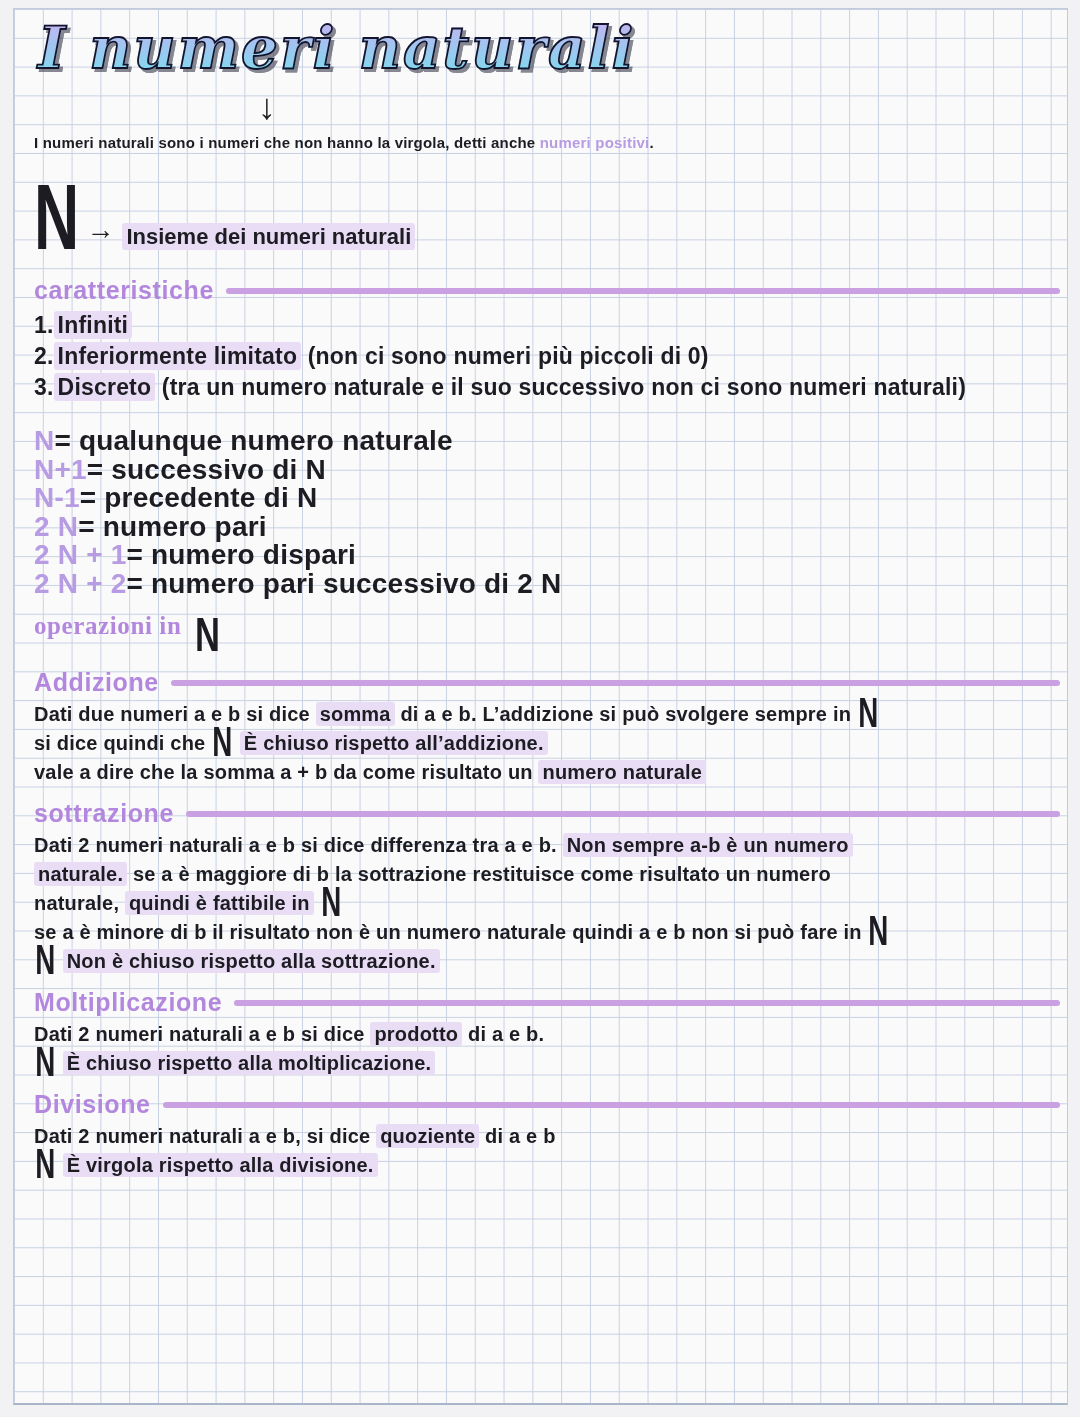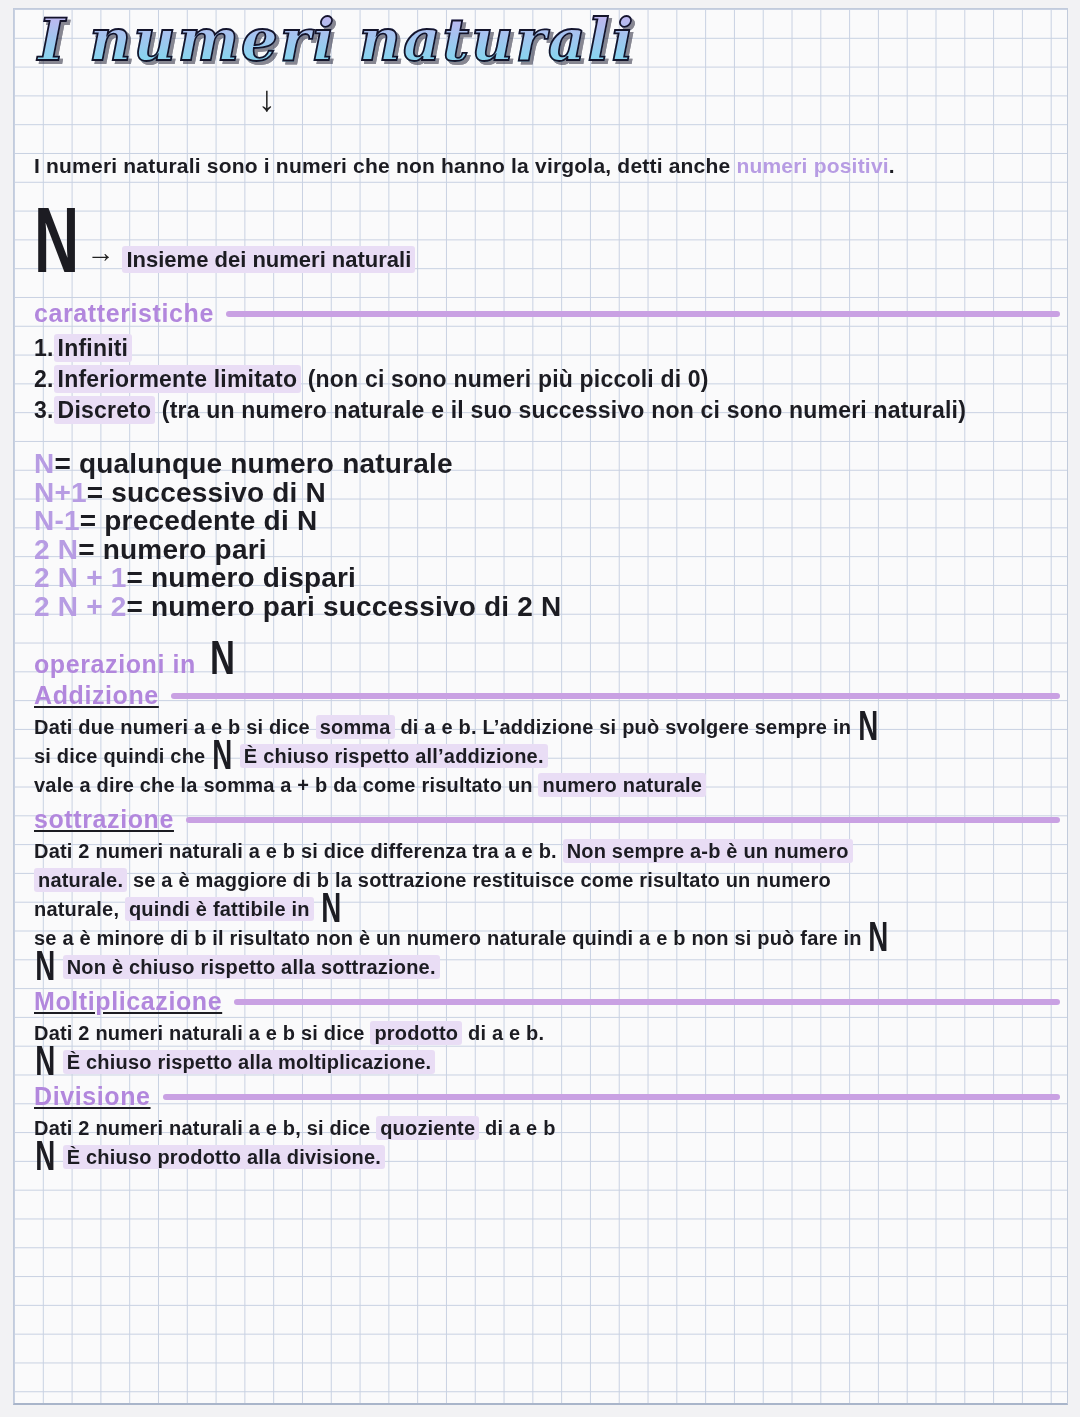--- a/index.html
+++ b/index.html
@@ -15,62 +15,62 @@
   }
   .grid-paper{
     position:absolute; left:13px; top:8px; right:12px; bottom:12px;
     background-color:var(--page);
     background-image:
       linear-gradient(to right, var(--grid) 1px, transparent 1px),
       linear-gradient(to bottom, var(--grid) 1px, transparent 1px);
     background-size:28.8px 28.8px;
     border:1px solid #c2cbdc; border-bottom:2px solid #a9b5ca;
   }
-  .content{position:absolute; inset:0; padding:4px 20px 0 34px;}
+  .content{position:absolute; inset:0; padding:12px 20px 0 34px;}
 
   .title{
     display:inline-block;
     font-family:"DejaVu Serif",serif; font-style:italic; font-weight:700;
     font-size:58px; line-height:72px; letter-spacing:2px; margin-left:4px;
     background:linear-gradient(180deg,var(--t-top) 8%, #a3c4f0 45%, var(--t-bottom) 88%);
     -webkit-background-clip:text; background-clip:text; color:transparent;
     -webkit-text-stroke:1.8px #14142a;
     filter:drop-shadow(3px 3px 0 rgba(40,40,60,.55));
   }
   @supports not (-webkit-background-clip:text){
     .title{color:#9ec2ee; -webkit-text-stroke:0; text-shadow:2px 2px 0 #222;}
   }
   .arrow-down{margin:4px 0 0 224px; font-size:36px; line-height:38px; color:#222;}
 
-  .intro{margin-top:34px; font-size:21px; line-height:27px; letter-spacing:.2px;}
+  .intro{margin-top:3px; font-size:15px; line-height:27px; letter-spacing:.2px;}
 
   .nrow{margin-top:16px; display:flex; align-items:flex-end; height:84px;}
   .nbig{
     font-size:92px; line-height:78px; display:inline-block;
     transform:scaleX(.68); transform-origin:left bottom;
   }
   .nrow .arrow-right{font-size:28px; margin:0 8px 10px -14px; color:#222;}
   .nrow .nlabel{font-size:22px; margin-bottom:6px;}
 
   .sec-head{display:flex; align-items:center; margin-top:20px;}
   .sec-head .h{color:var(--accent); font-size:25px; letter-spacing:.6px; white-space:nowrap;}
   .sec-head .rule{flex:1; height:6px; border-radius:3px; background:var(--rule); margin-left:12px;}
 
   .char-list{margin-top:5px; font-size:23px; line-height:31px; letter-spacing:.2px;}
 
   .defs{margin-top:24px; font-size:28px; line-height:28.5px; letter-spacing:.2px;}
   .defs .term{color:var(--term);}
 
   .ops-head{display:flex; align-items:flex-end; margin-top:12px; height:46px;}
-  .ops-head .h{color:var(--accent); font-size:25px; letter-spacing:.6px; margin-bottom:0;}
+  .ops-head .h{color:var(--accent); font-size:25px; letter-spacing:.6px; margin-bottom:16px;font-family:Liberation Serif, serif;}
   .ops-head .sym{
     font-size:48px; line-height:42px; margin-left:14px; display:inline-block;
     transform:scaleX(.72); transform-origin:left bottom; color:var(--ink);
   }
-  .op-section .sec-head{margin-top:2px;text-decoration:underline;}
+  .op-section .sec-head{margin-top:12px;}
   .lines{margin:3px 0 5px 0; font-size:20px; line-height:29px; letter-spacing:.2px;}
 
   .seg-hl{
     background:var(--hl); padding:1px 4px; border-radius:3px;
     -webkit-box-decoration-break:clone; box-decoration-break:clone;
   }
   .seg-accent{color:var(--term);}
   .seg-N{
     font-size:37px; line-height:0; display:inline-block; font-weight:700;
     transform:scale(.75,1.15); transform-origin:center 72%;
@@ -156,18 +156,18 @@
           <div><span class="seg-N">N</span><span> </span><span class="seg-hl">È chiuso rispetto alla moltiplicazione.</span></div>
         </div>
       </div>
       <div class="op-section">
         <div class="sec-head">
           <span class="h">Divisione</span>
           <span class="rule"></span>
         </div>
         <div class="lines">
           <div><span>Dati 2 numeri naturali a e b, si dice </span><span class="seg-hl">quoziente</span><span> di a e b</span></div>
-          <div><span class="seg-N">N</span><span> </span><span class="seg-hl">È chiuso prodotto alla divisione.</span></div>
+          <div><span class="seg-N">N</span><span> </span><span class="seg-hl">È virgola rispetto alla divisione.</span></div>
         </div>
       </div>
     </div>
 
 </div>
 
 </body></html>

